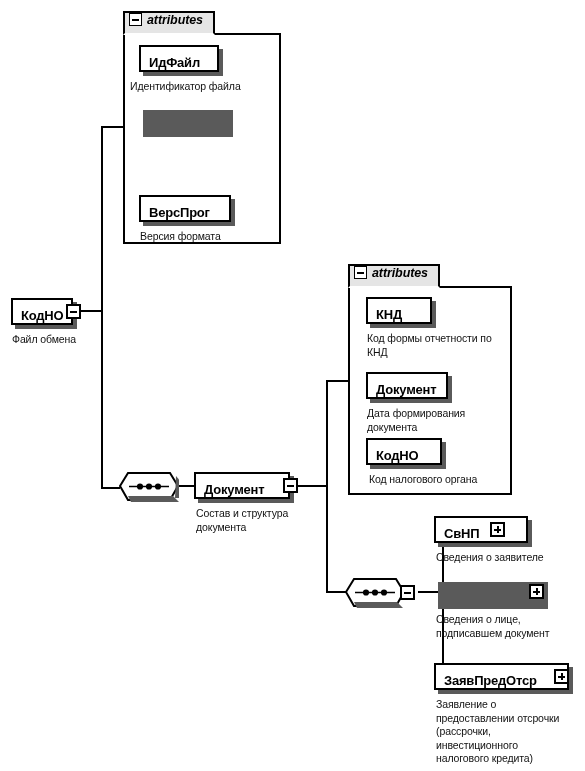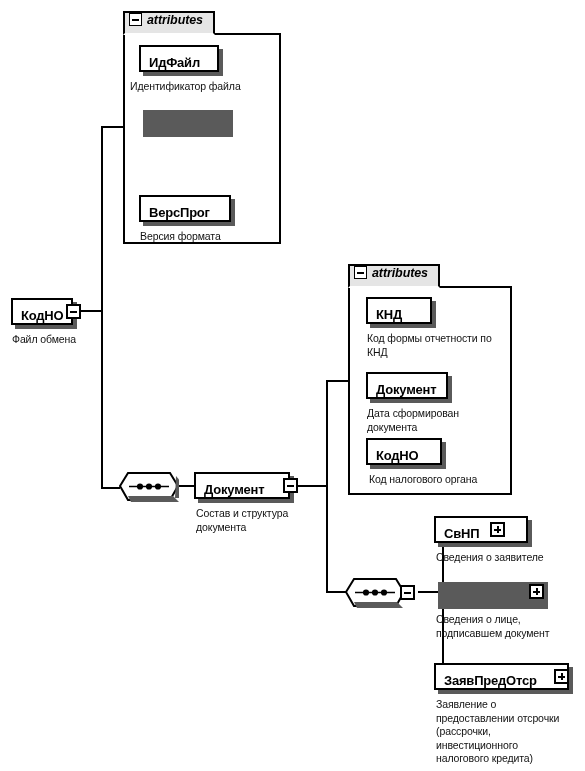--- a/index.html
+++ b/index.html
@@ -248,21 +248,21 @@
   <div class="node" style="left:366px; top:297px; width:66px; height:27px;">
     <span class="node-label">КНД</span>
   </div>
   <div class="caption" style="left:367px; top:332px; width:150px;">Код формы отчетности по
 КНД</div>
 
   <div class="shadow" style="left:370px; top:376px; width:82px; height:27px;"></div>
   <div class="node" style="left:366px; top:372px; width:82px; height:27px;">
     <span class="node-label">Документ</span>
   </div>
-  <div class="caption" style="left:367px; top:407px; width:150px;">Дата сформирован
+  <div class="caption" style="left:367px; top:407px; width:150px;">Дата формирования
 документа</div>
 
   <div class="shadow" style="left:370px; top:442px; width:76px; height:27px;"></div>
   <div class="node" style="left:366px; top:438px; width:76px; height:27px;">
     <span class="node-label">КодНО</span>
   </div>
   <div class="caption" style="left:346px; top:473px; width:150px;margin-left:23px;">Код налогового органа</div>
 
   <div class="seq" style="left:345px; top:578px;">
     <svg width="60" height="30" viewBox="0 0 60 30">

